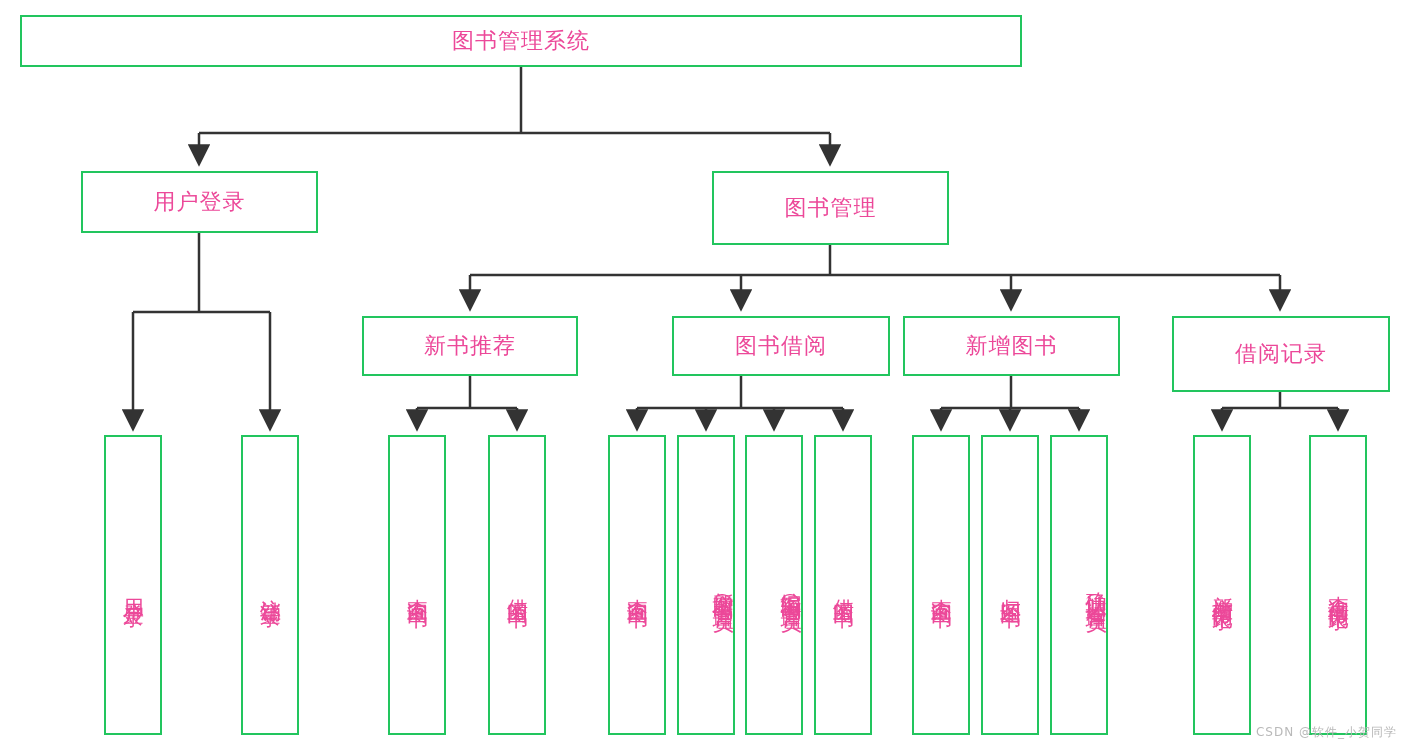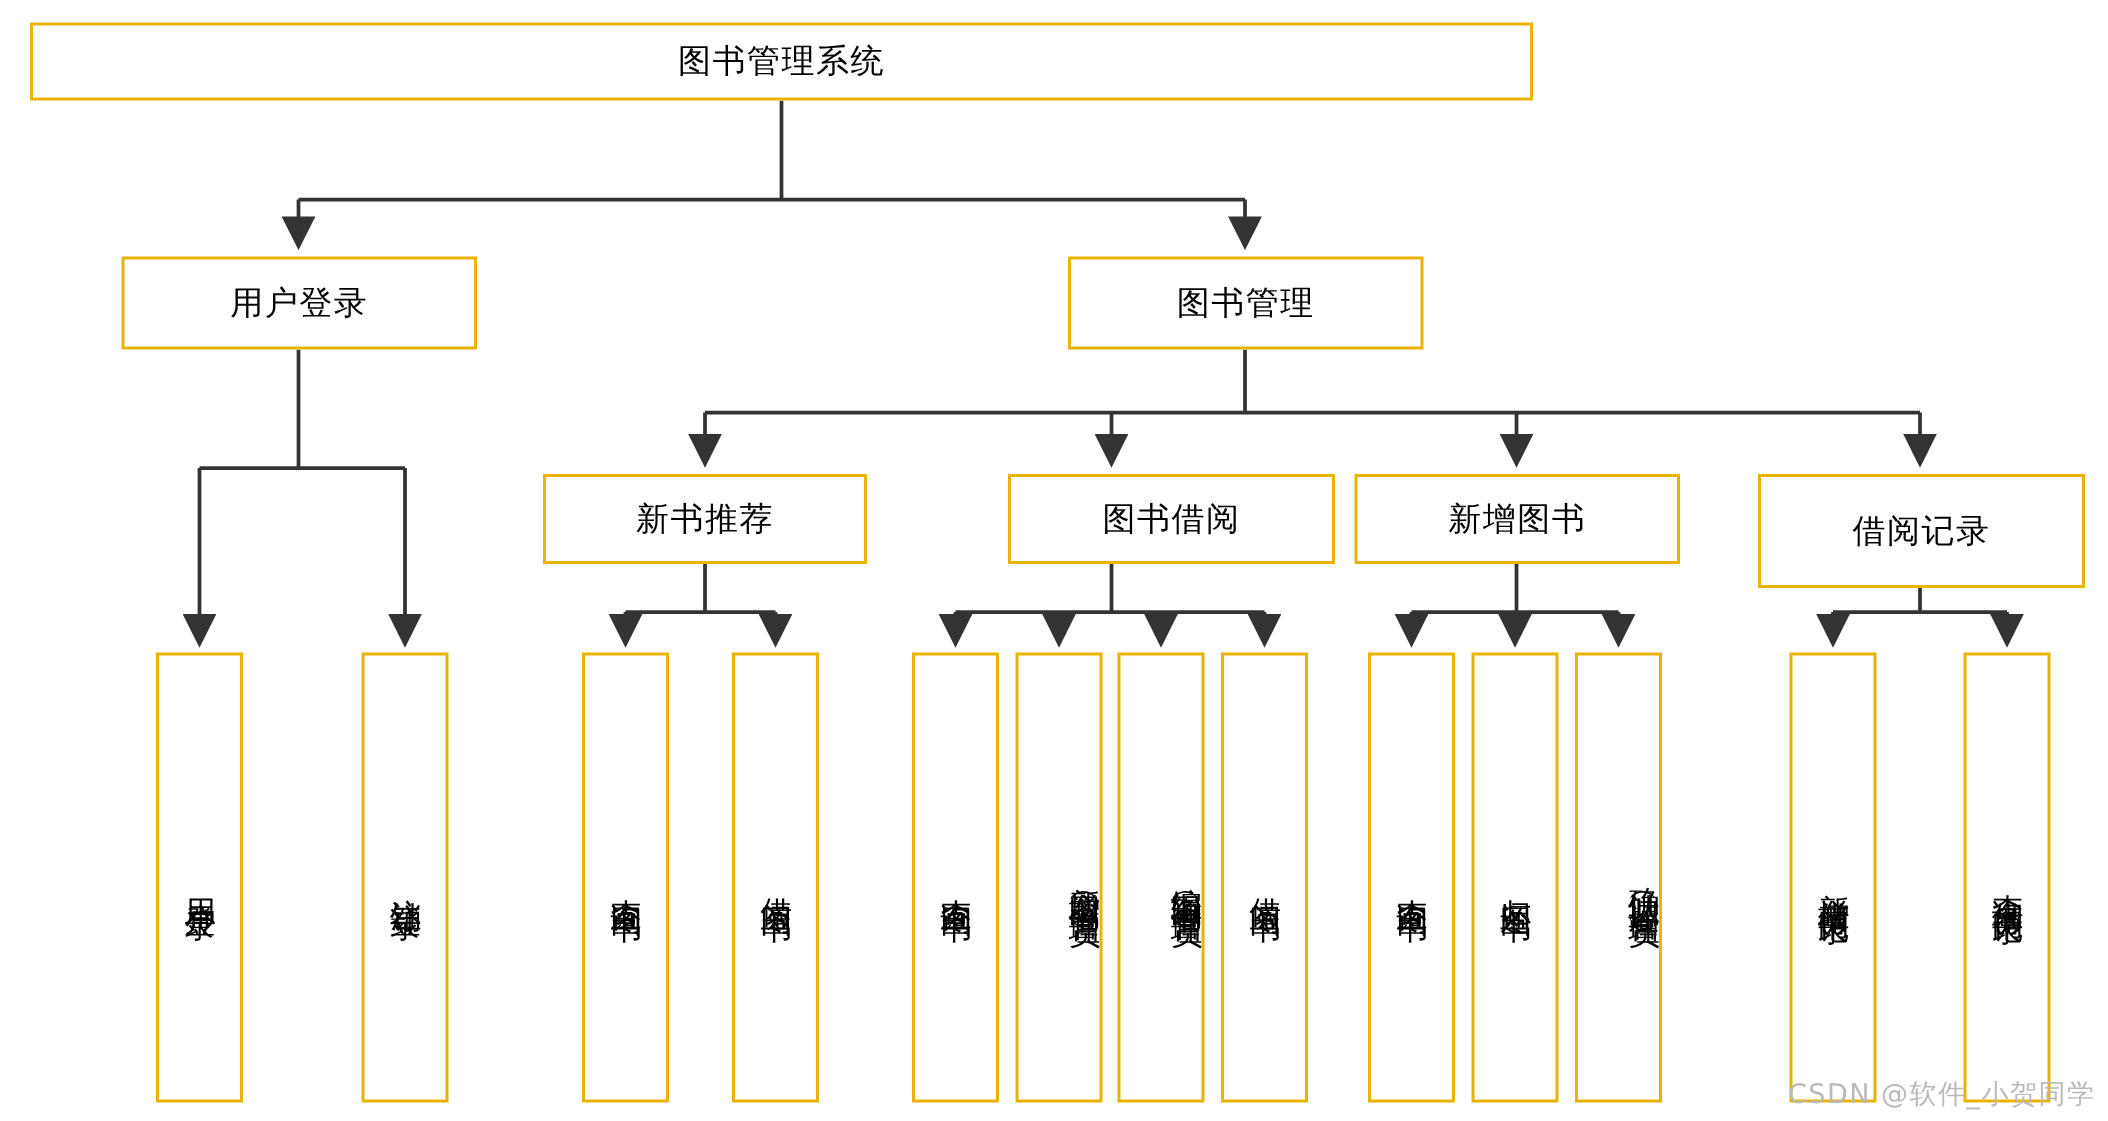--- a/index.html
+++ b/index.html
@@ -11,26 +11,26 @@
     position: relative;
     width: 1405px;
     height: 747px;
     background: #ffffff;
     font-family: "DejaVu Sans", "Liberation Sans", sans-serif;
     overflow: hidden;
   }
   .node {
     position: absolute;
     box-sizing: border-box;
-    border: 2px solid #eab308;
+    border: 2px solid #22c55e;
     background: #ffffff;
     display: flex;
     align-items: center;
     justify-content: center;
-    color: #000000;
+    color: #ec4899;
   }
   .node.horiz {
     font-size: 22px;
     letter-spacing: 1px;
   }
   .node.vert {
     writing-mode: vertical-rl;
     text-orientation: upright;
     font-size: 21px;
     letter-spacing: 3px;
@@ -55,21 +55,21 @@
     left: 0;
     top: 0;
     width: 1405px;
     height: 747px;
     pointer-events: none;
   }
   #watermark {
     position: absolute;
     right: 8px;
     bottom: 6px;
-    font-size: 18px;
+    font-size: 12px;
     color: #b9b9b9;
     letter-spacing: 1px;
     white-space: nowrap;
   }
 </style>
 </head>
 <body>
 
 <div id="canvas">
 
@@ -123,21 +123,21 @@
     </g>
   </svg>
 
   <div class="node horiz" style="left:20px; top:15px; width:1002px; height:52px;">
     <span>图书管理系统</span>
   </div>
 
   <div class="node horiz" style="left:81px; top:171px; width:237px; height:62px;">
     <span>用户登录</span>
   </div>
-  <div class="node horiz" style="left:712px; top:171px; width:237px; height:62px;">
+  <div class="node horiz" style="left:712px; top:171px; width:237px; height:74px;">
     <span>图书管理</span>
   </div>
 
   <div class="node horiz" style="left:362px; top:316px; width:216px; height:60px;">
     <span>新书推荐</span>
   </div>
   <div class="node horiz" style="left:632px; top:316px; width:218px; height:60px;margin-left:40px;">
     <span>图书借阅</span>
   </div>
   <div class="node horiz" style="left:903px; top:316px; width:217px; height:60px;">

